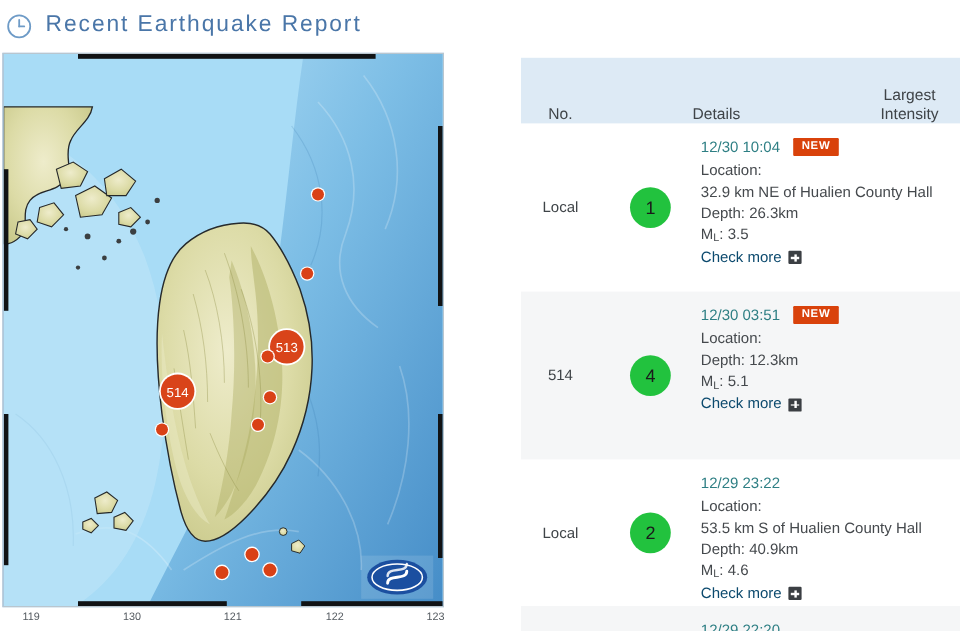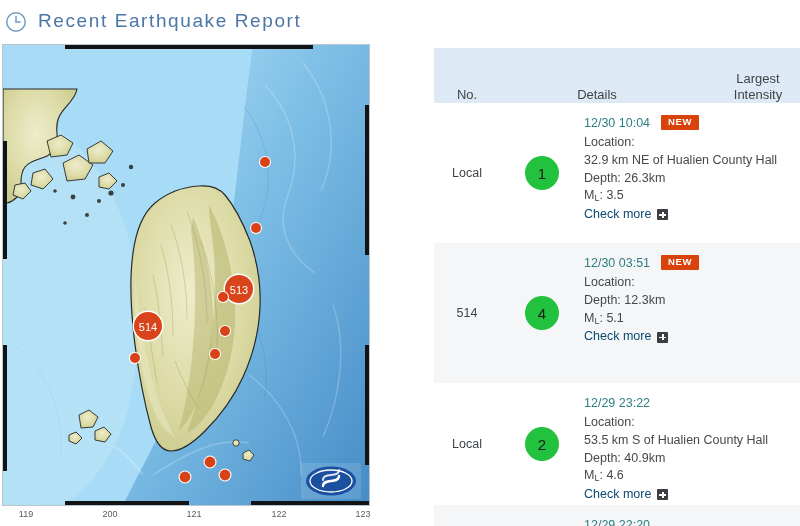--- a/index.html
+++ b/index.html
@@ -394,21 +394,21 @@
           <ellipse cx="28" cy="16" rx="25" ry="14.5" fill="#1b4fa0"></ellipse>
           <ellipse cx="28" cy="16" rx="21" ry="11" fill="none" stroke="#ffffff" stroke-width="1.3"></ellipse>
           <path d="M20,21 C20,13 36,19 36,11" stroke="#ffffff" stroke-width="2.4" fill="none" stroke-linecap="round"></path>
           <path d="M20,15 C20,7 36,13 36,5" stroke="#ffffff" stroke-width="2" fill="none" stroke-linecap="round" opacity="0.85"></path>
         </g>
       </svg>
     </div>
 
     <div class="axis-strip">
       <span class="axis-tick" style="left:8px">119</span>
-      <span class="axis-tick" style="left:92px">200</span>
+      <span class="axis-tick" style="left:92px">130</span>
       <span class="axis-tick" style="left:176px">121</span>
       <span class="axis-tick" style="left:261px">122</span>
       <span class="axis-tick" style="left:345px">123</span>
     </div>
   </div>
 
   <div class="table-wrap">
 
     <div class="thead">
       <div class="th th-no">No.</div>

